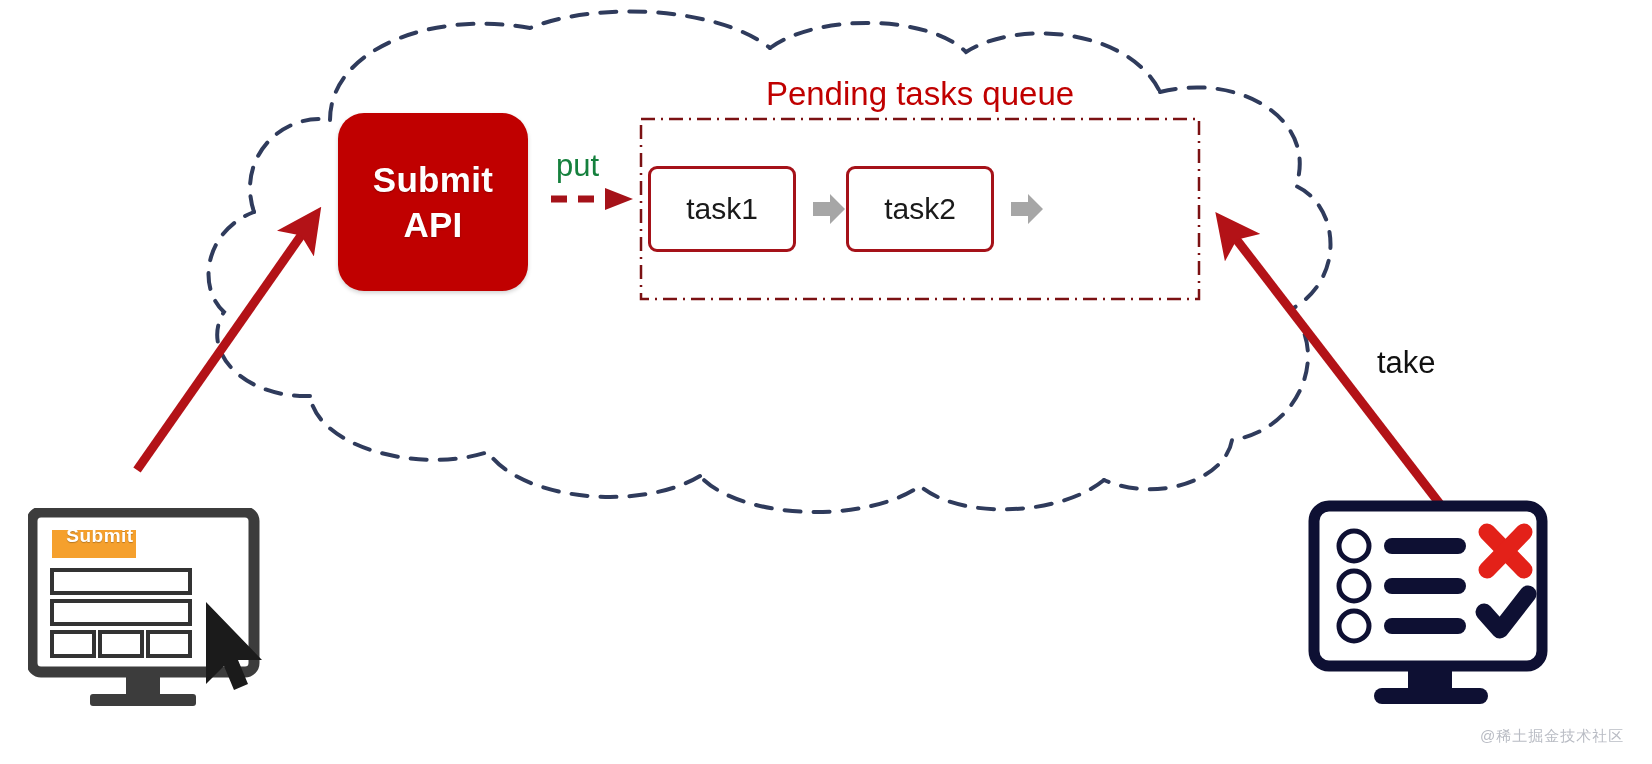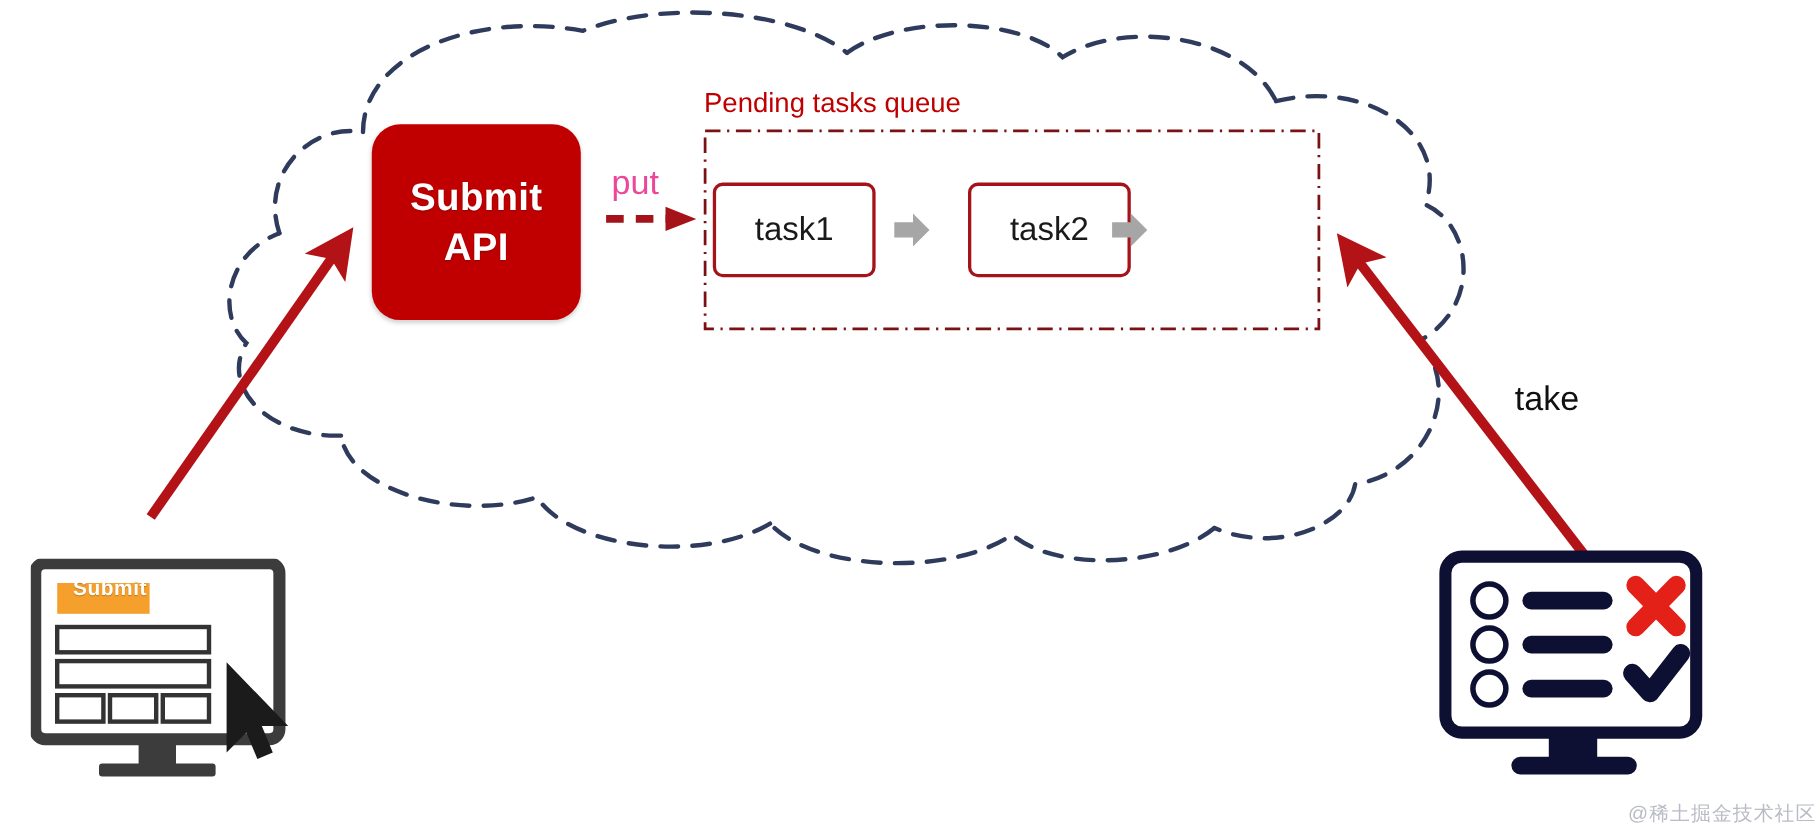--- a/index.html
+++ b/index.html
@@ -46,61 +46,61 @@
     line-height: 45px;
     letter-spacing: 0.3px;
     text-shadow: 0 1px 2px rgba(0,0,0,0.25);
   }
   
   #queue-title {
     position: absolute;
     left: 640px;
     top: 75px;
     width: 560px;
-    text-align: left;
+    text-align: center;
     color: #C00000;
-    font-size: 25px;
+    font-size: 33px;
     line-height: 38px;
     white-space: nowrap;
   }
   .task-box {
     position: absolute;
     top: 166px;
     width: 148px;
     height: 86px;
     border: 3px solid #A51219;
     border-radius: 9px;
     background: #ffffff;
     box-sizing: border-box;
     display: flex;
     align-items: center;
     justify-content: center;
     font-size: 30px;
     color: #1a1a1a;
   }
   #task-1 { left: 648px; text-align: center; }
-  #task-2 { left: 846px; margin-left: 34px; }
+  #task-2 { left: 846px; }
   #task-3 { left: 1044px; }
 
   .gray-arrow {
     position: absolute;
     top: 192px;
     width: 34px;
     height: 34px;
   }
   #gray-arrow-1 { left: 812px; }
   #gray-arrow-2 { left: 1010px; }
 
   
   #put-label {
     position: absolute;
     left: 556px;
     top: 148px;
     font-size: 31px;
-    color: #ec4899;
+    color: #15803d;
   }
   #put-arrow {
     position: absolute;
     left: 549px;
     top: 186px;
     width: 86px;
     height: 26px;
   }
   
   #take-label {
@@ -108,21 +108,21 @@
     left: 1377px;
     top: 345px;
     font-size: 31px;
     color: #111111;
   }
   
   #watermark {
     position: absolute;
     left: 1480px;
     top: 727px;
-    font-size: 18px;
+    font-size: 15px;
     color: #b9bcc4;
     letter-spacing: 1px;
     white-space: nowrap;
   }
 </style>
 </head>
 <body>
 
 <div id="stage">
 

